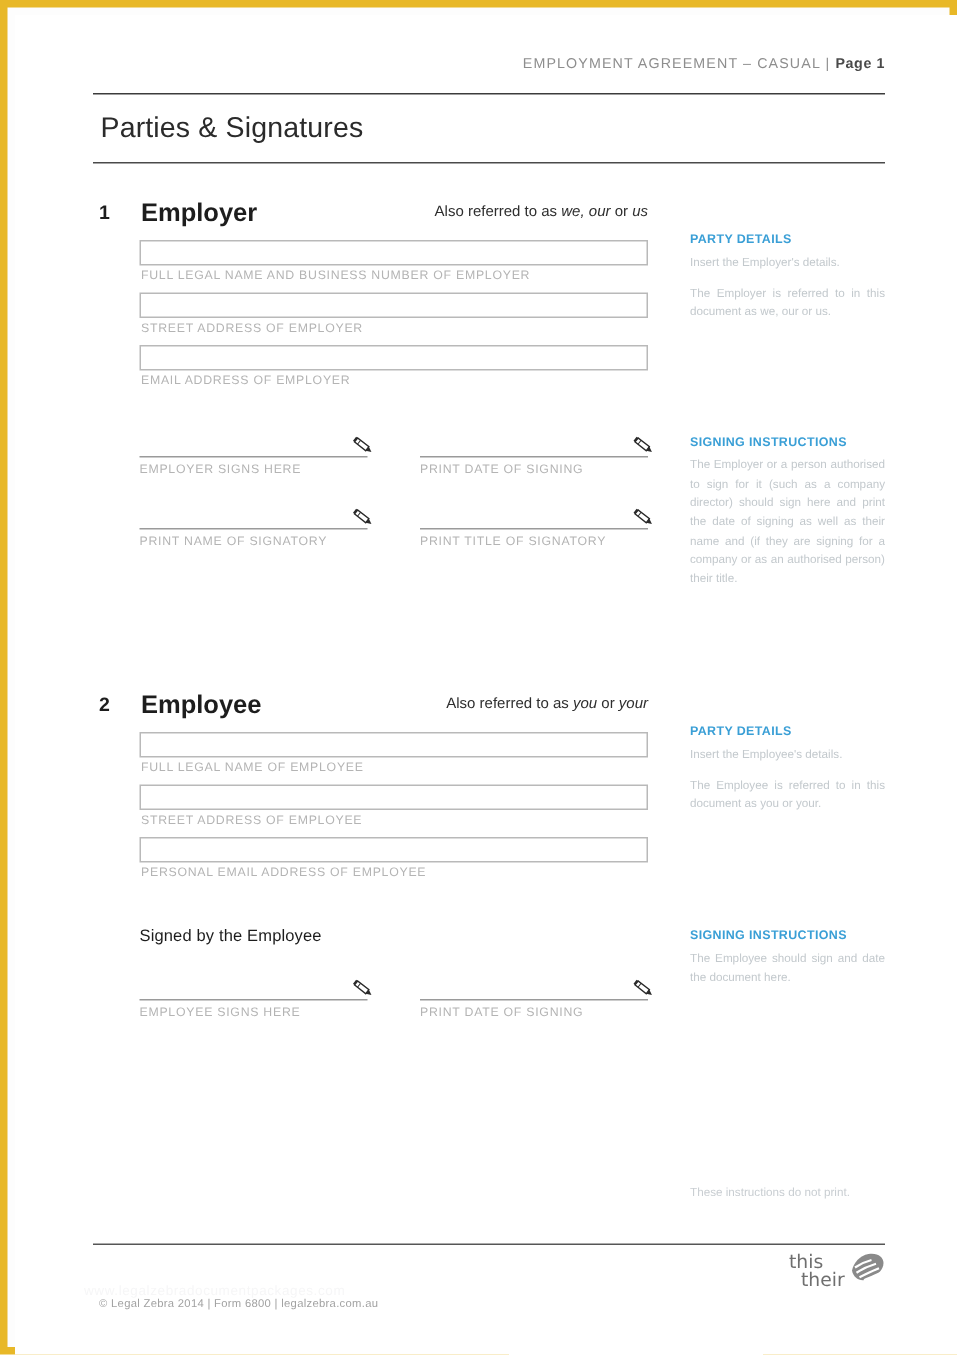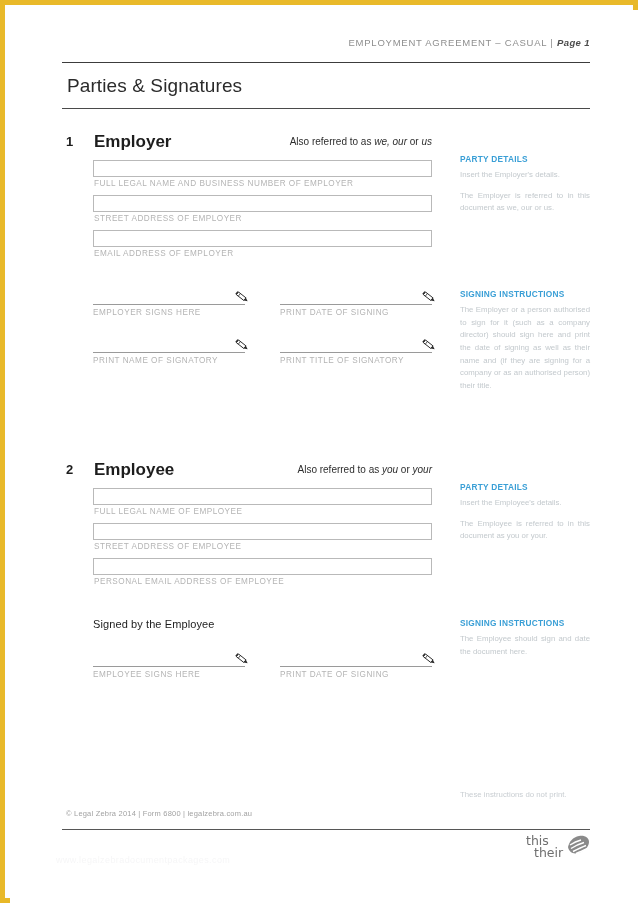--- a/index.html
+++ b/index.html
@@ -26,21 +26,21 @@
   }
 
   
   .doc-header {
     position:absolute; left:0; top:27px; width:528px;
     text-align:right;
     font-size:9.5px; letter-spacing:.75px;
     color:#8e8e8e;
     white-space:nowrap;
   }
-  .doc-header b { color:#4a4a4a; font-weight:bold; letter-spacing:.4px;font-style:italic; }
+  .doc-header b { color:#4a4a4a; font-weight:bold; letter-spacing:.4px; }
 
   .title-block { position:absolute; left:0; top:52px; width:528px; }
   .title-rule-top {
     border-top:1.3px solid #3c3c3c; width:528px; height:0;
   }
   .page-title {
     font-size:19px; color:#2b2b2b; font-weight:normal;
     padding:12px 0 11px 5px; letter-spacing:.1px;
   }
   .title-rule-bottom { border-top:1px solid #4a4a4a; width:528px; height:0; }
@@ -125,21 +125,21 @@
     position:absolute; left:398px; top:780px; width:130px;
     font-size:7.8px; color:#c9ced2;
   }
 
   
   .footer-rule {
     position:absolute; left:0; top:819px;
     width:528px; border-top:1px solid #565656; height:0;
   }
   .footer-text {
-    position:absolute; left:4px; top:799px;
+    position:absolute; left:4px; top:854px;
     font-size:7.5px; color:#a2a2a2; letter-spacing:.2px;
   }
   .footer-watermark {
     position:absolute; left:-6px; top:845px;
     font-size:9px; color:#f6f6f7; letter-spacing:.4px;
     white-space:nowrap;
   }
   .logo {
     position:absolute; right:0; top:823px;
     width:64px; height:34px;

